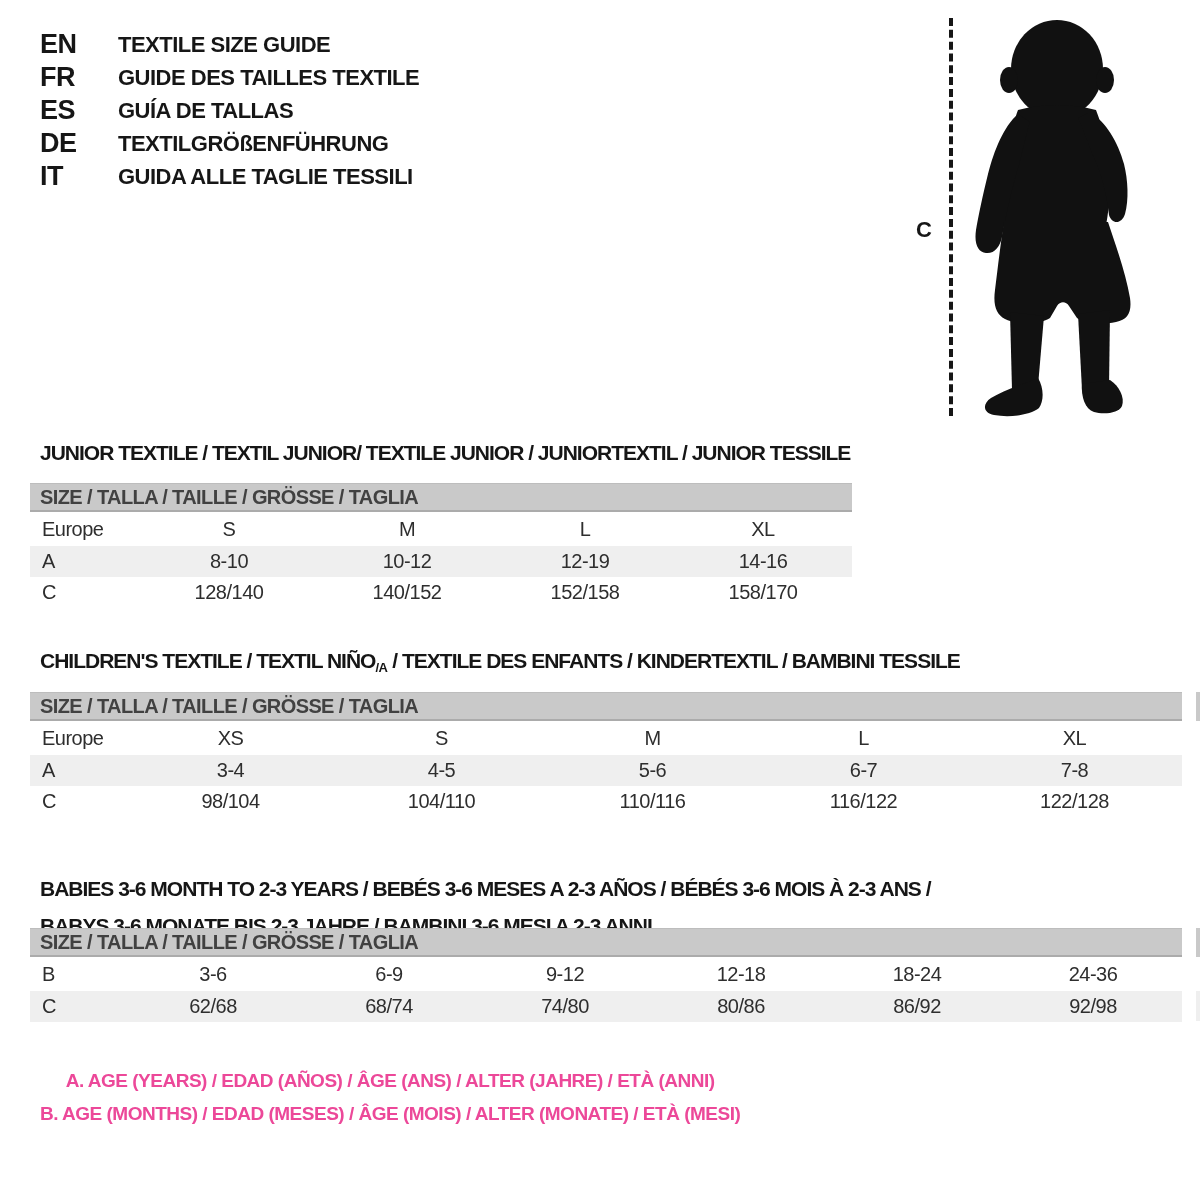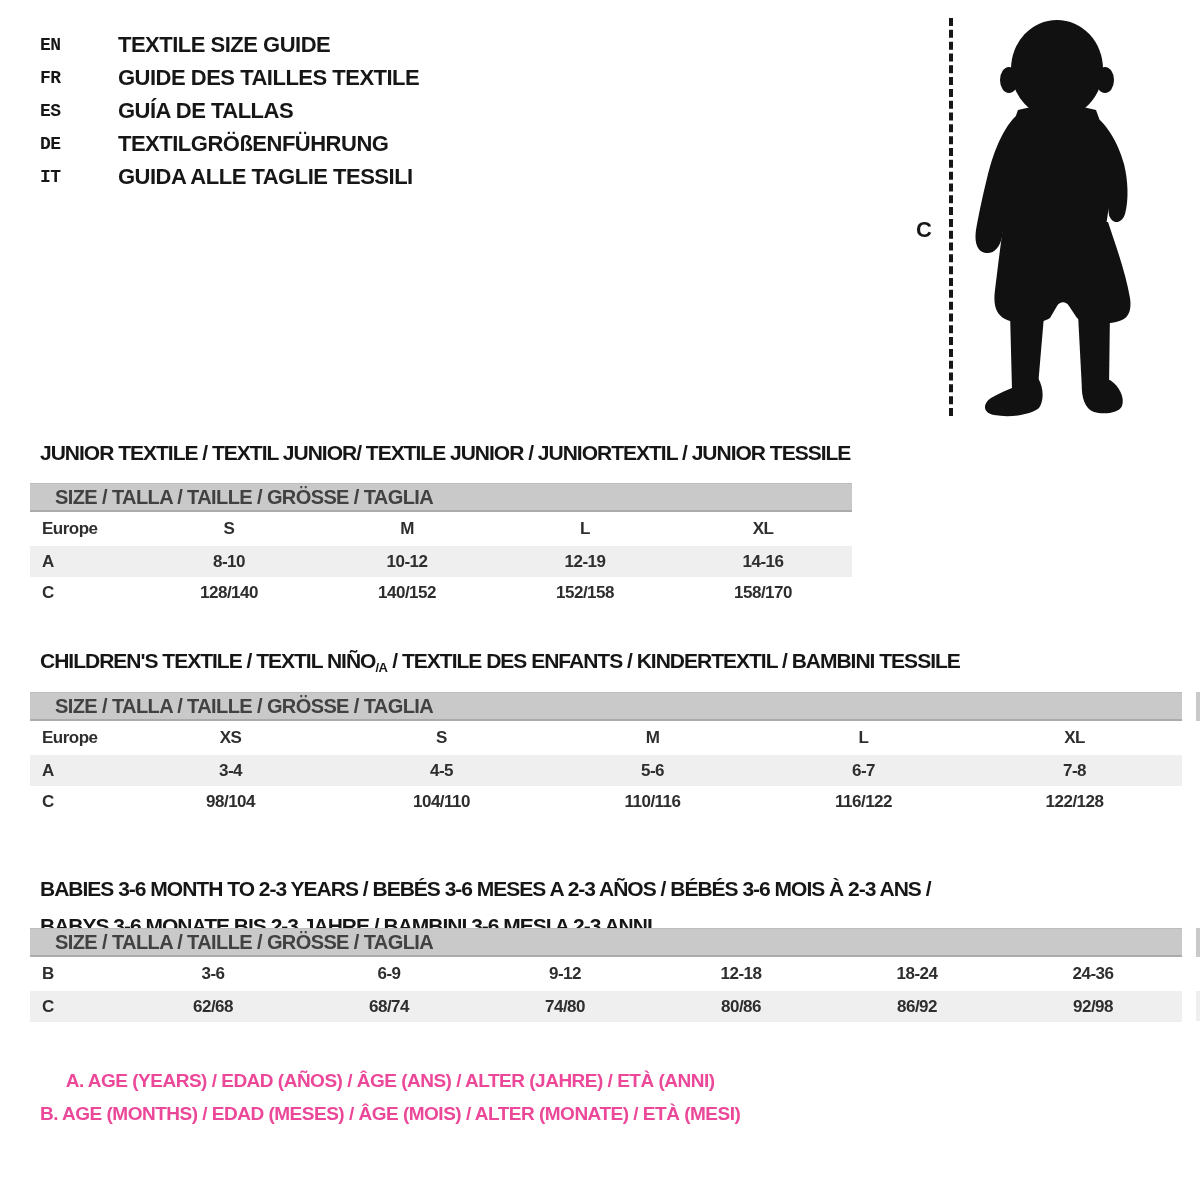--- a/index.html
+++ b/index.html
@@ -3,38 +3,38 @@
 <meta charset="utf-8">
 <style>
   html,body{margin:0;padding:0;background:#fff;}
   .canvas{
     position:relative;width:1200px;height:1200px;background:#ffffff;
     font-family:"Liberation Sans","DejaVu Sans",sans-serif;overflow:hidden;color:#161616;
   }
   
   .lang-block{position:absolute;left:40px;top:28px;}
   .lang-row{display:flex;height:33px;align-items:center;}
-  .lang-code{width:78px;font-size:18px;font-weight:bold;letter-spacing:-0.5px;font-family:Liberation Mono, monospace;}
+  .lang-code{width:78px;font-size:27px;font-weight:bold;letter-spacing:-0.5px;}
   .lang-title{font-size:22px;font-weight:bold;letter-spacing:-0.5px;white-space:nowrap;}
   
   .dim-line{position:absolute;left:949px;top:18px;height:398px;width:0;border-left:4px dashed #161616;}
   .dim-label{position:absolute;left:916px;top:217px;font-size:22px;font-weight:bold;}
   .baby-svg{position:absolute;left:958px;top:12px;}
   
   .section-heading{position:absolute;left:40px;font-size:21px;font-weight:bold;letter-spacing:-1px;line-height:37px;white-space:nowrap;}
   .section-heading .sub{font-size:13px;position:relative;top:4px;letter-spacing:-0.5px;}
   
   .size-table{position:absolute;left:30px;}
   .t4{width:822px;}
   .t5{width:1152px;}
   .t6{width:1152px;}
-  .band{height:29px;background:#c9c9c9;display:flex;align-items:center;padding-left:25px;box-sizing:border-box;
+  .band{height:29px;background:#c9c9c9;display:flex;align-items:center;padding-left:10px;box-sizing:border-box;
         border-top:1px solid #bdbdbd;border-bottom:2px solid #ababab;
         font-size:20px;font-weight:bold;letter-spacing:-0.6px;color:#414141;white-space:nowrap;}
-  .trow{display:flex;align-items:center;height:31px;font-size:17px;font-weight:bold;letter-spacing:-0.5px;color:#2e2e2e;}
+  .trow{display:flex;align-items:center;height:31px;font-size:20px;font-weight:normal;letter-spacing:-0.5px;color:#2e2e2e;}
   .trow.tall{height:34px;}
   .trow.shaded{background:#efefef;}
   .tlabel{padding-left:12px;box-sizing:border-box;text-align:left;}
   .t4 .tlabel{width:110px;}
   .t4 .tcell{width:178px;}
   .t5 .tlabel{width:95px;}
   .t5 .tcell{width:211px;}
   .t6 .tlabel{width:95px;}
   .t6 .tcell{width:176px;}
   .tcell{text-align:center;}

